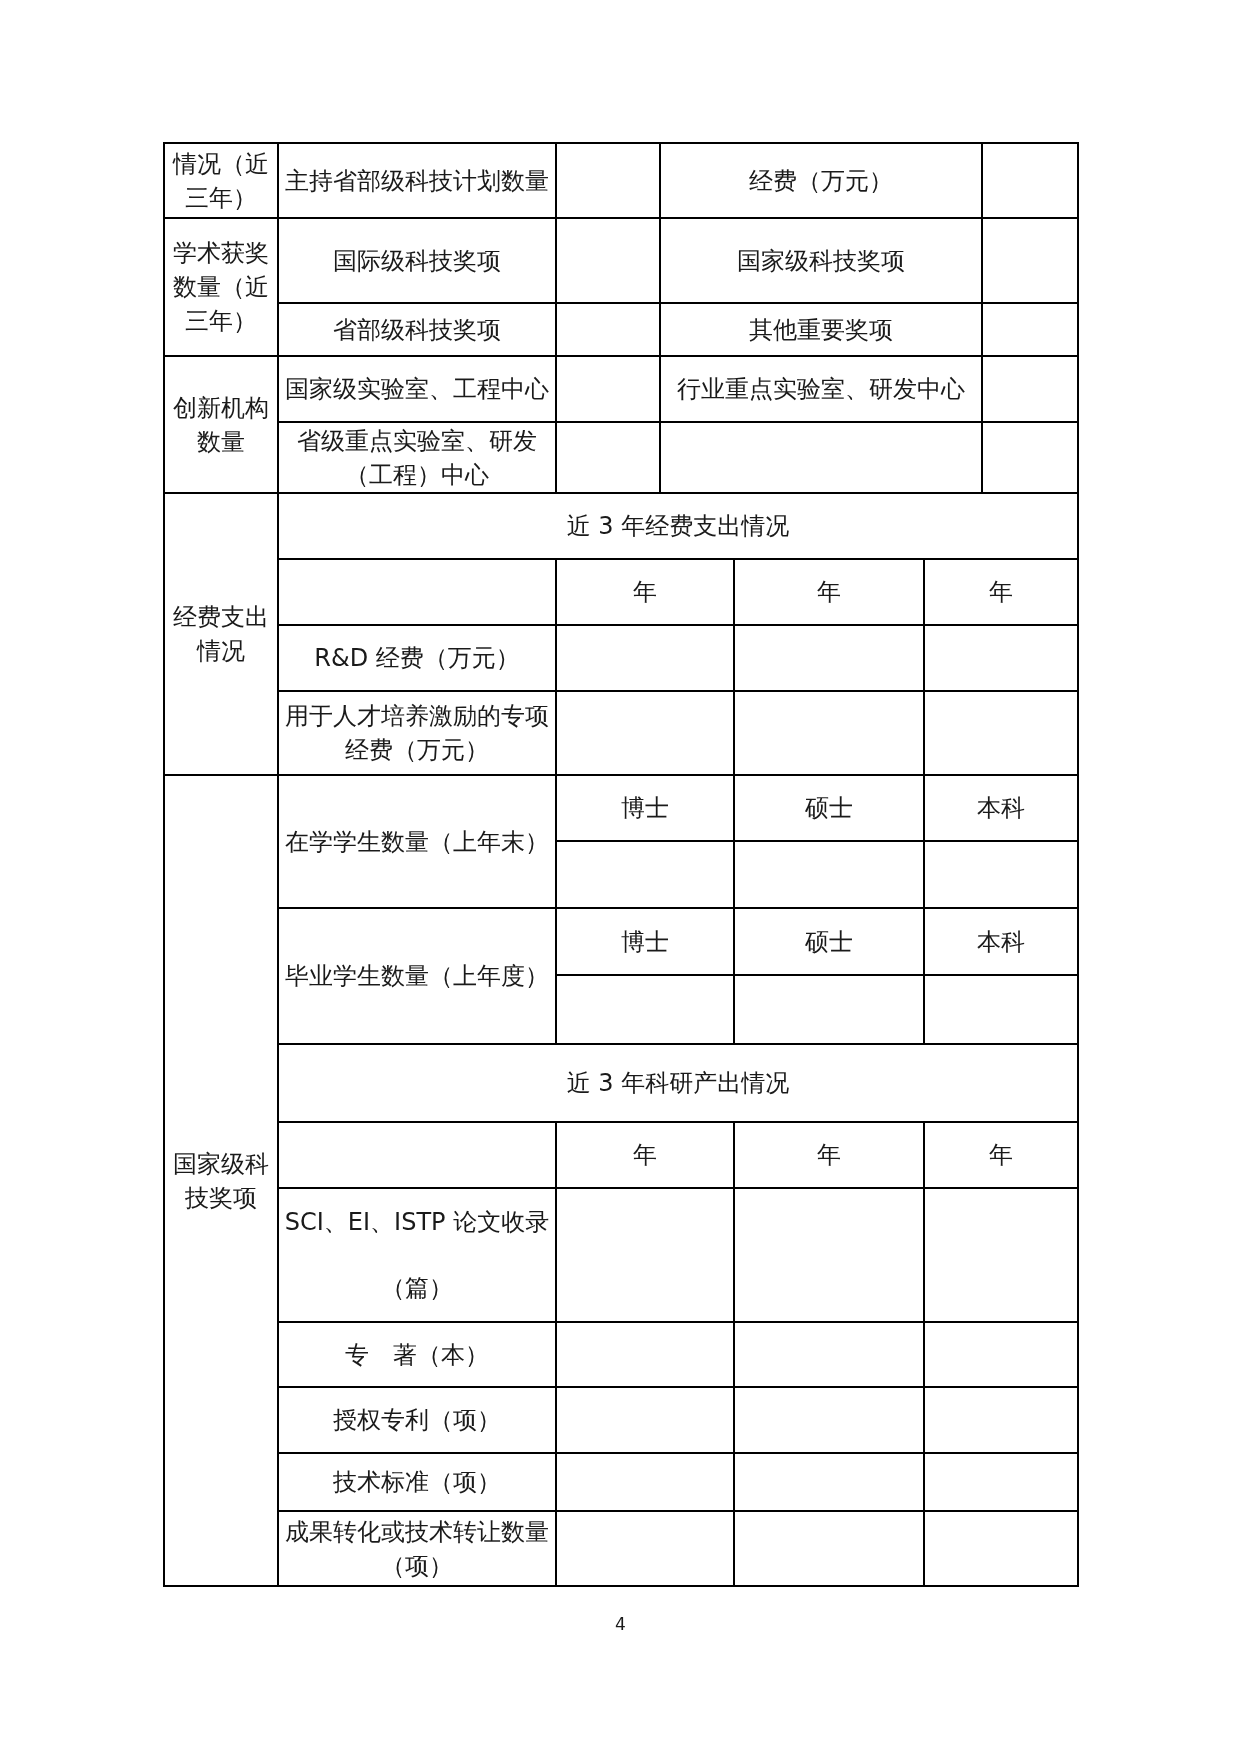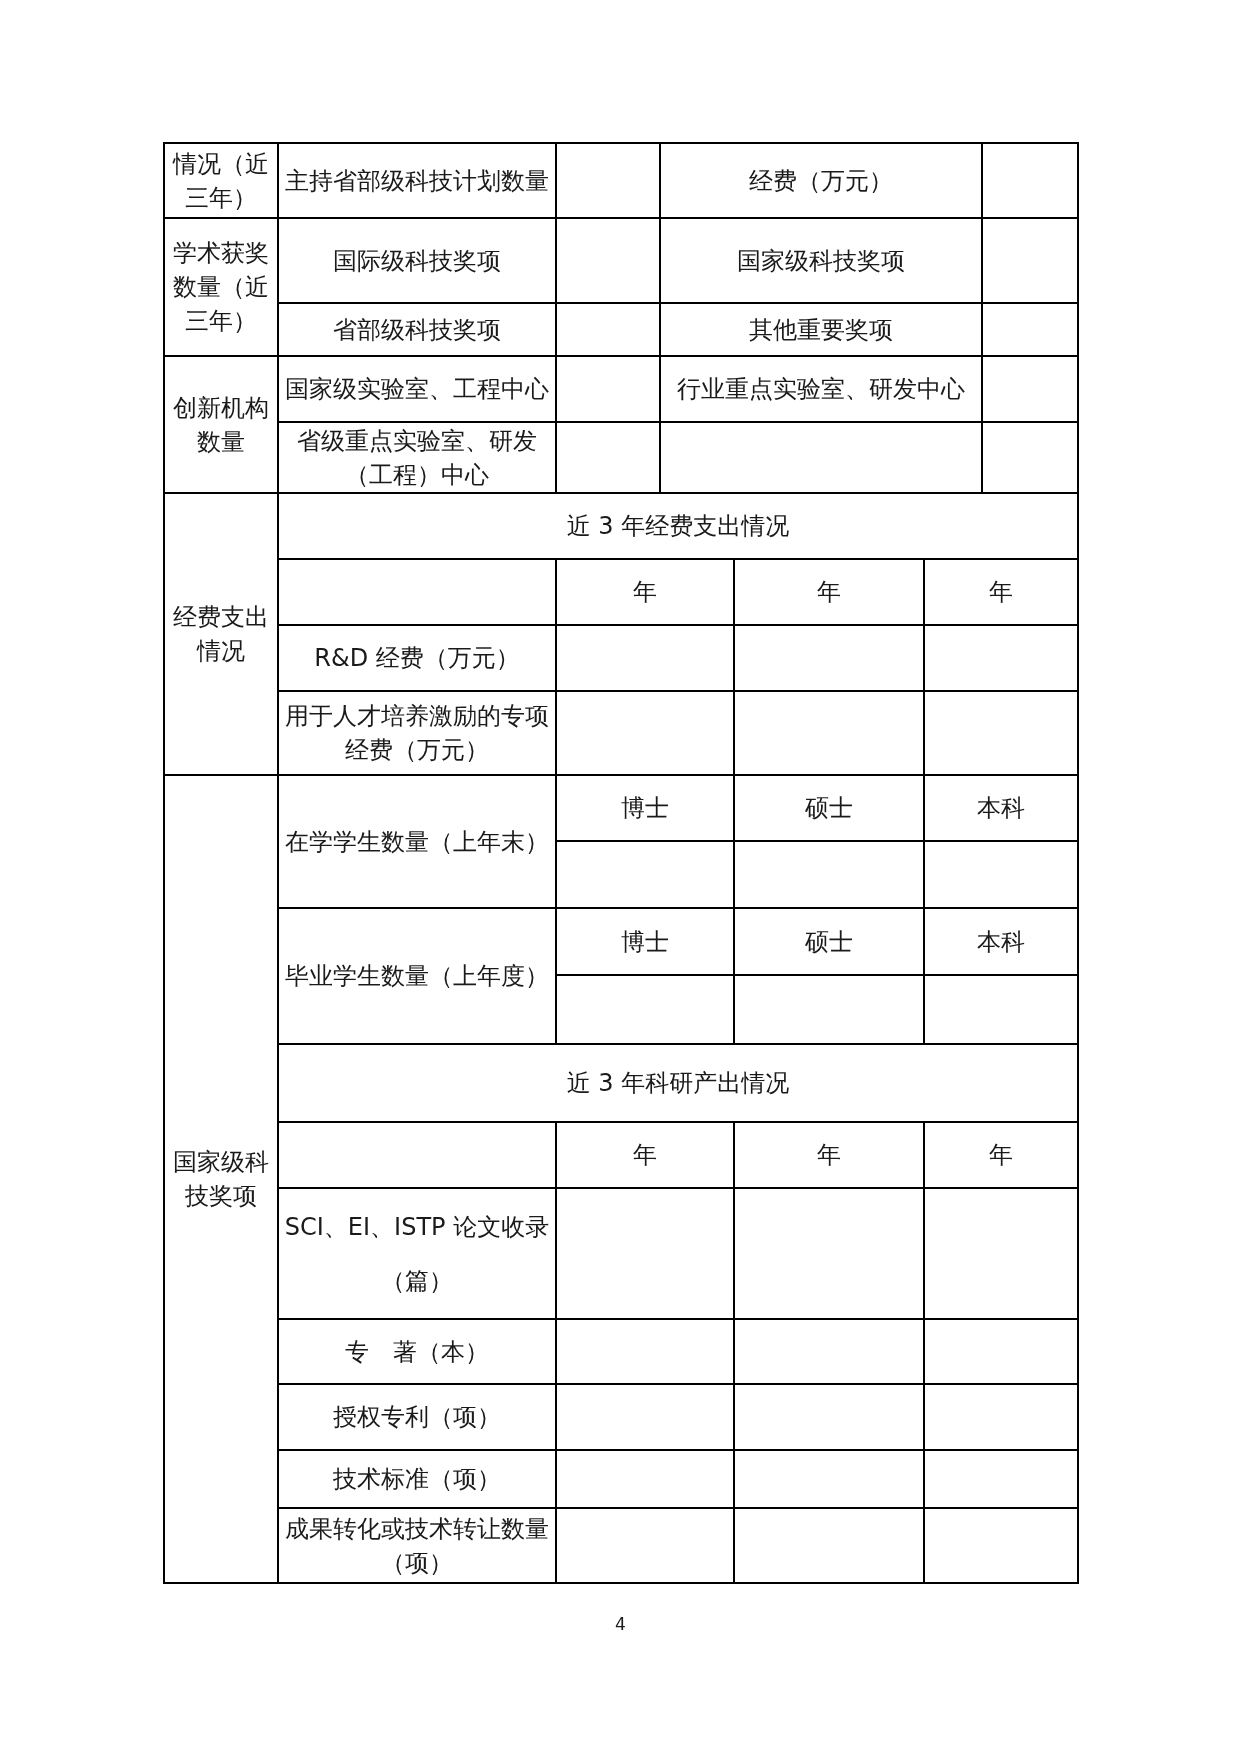--- a/index.html
+++ b/index.html
@@ -119,21 +119,21 @@
   <tr style="height:78px">
     <td colspan="6">近 3 年科研产出情况</td>
   </tr>
   <tr style="height:66px">
     <td></td>
     <td colspan="2">年</td>
     <td>年</td>
     <td colspan="2">年</td>
   </tr>
   <tr style="height:131px">
-    <td style="line-height:54px">SCI、EI、ISTP 论文收录（篇）</td>
+    <td style="line-height:66px">SCI、EI、ISTP 论文收录（篇）</td>
     <td colspan="2"></td>
     <td></td>
     <td colspan="2"></td>
   </tr>
   <tr style="height:65px">
     <td>专　著（本）</td>
     <td colspan="2"></td>
     <td></td>
     <td colspan="2"></td>
   </tr>

